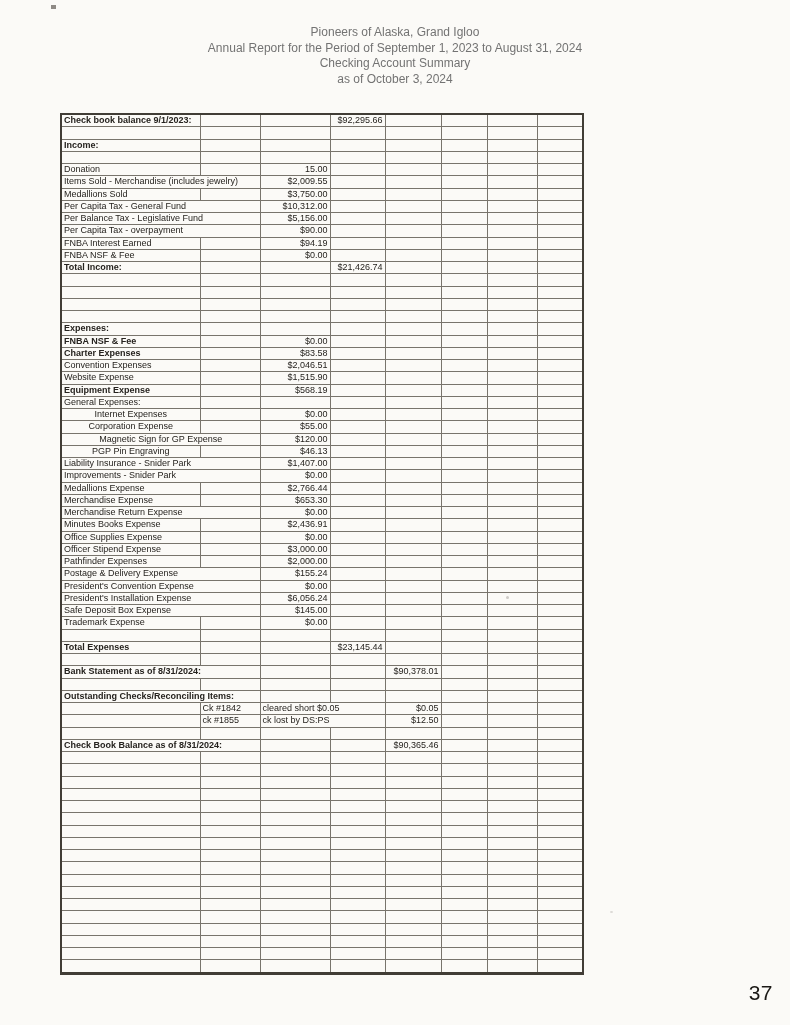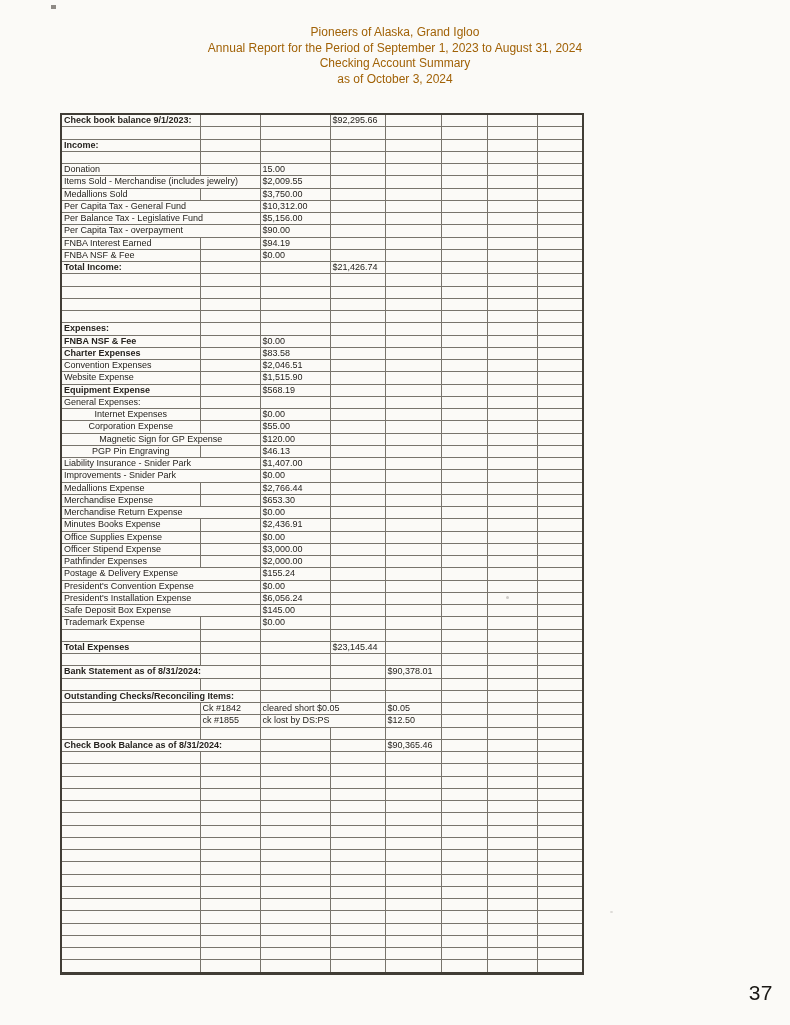--- a/index.html
+++ b/index.html
@@ -6,38 +6,38 @@
   body {
     width:790px; height:1025px; position:relative; overflow:hidden;
     background:#fbfaf7;
     font-family:"Liberation Sans","DejaVu Sans",sans-serif;
     color:#26231f;
   }
   .page { position:absolute; inset:0; }
 
   .doc-header {
     position:absolute; top:25px; left:0; width:790px;
-    text-align:center; font-size:12px; line-height:15.5px; color:#a16207;
+    text-align:center; font-size:12px; line-height:15.5px; color:#737373;
   }
 
   table.sheet {
     position:absolute; left:60px; top:113px;
     border-collapse:collapse; table-layout:fixed; width:524px;
     border:2px solid #413d36; border-bottom-width:3px;
   }
   table.sheet td {
     border:1px solid #78746c;
     height:11.25px; line-height:11.25px;
     padding:0 2px; font-size:9px; vertical-align:middle;
     white-space:nowrap;
   }
   td.lbl   { text-align:left; overflow:visible; }
   td.b     { font-weight:bold; }
   td.ind   { padding-left:9px;text-align:center; }
-  td.amt   { padding-right:3px; overflow:hidden; }
+  td.amt   { text-align:right; padding-right:3px; overflow:hidden; }
   td.boxed { border:2px solid #38342d; }
   td.uline { border-bottom:2px solid #4a463f; }
   td.heavy4{ border-top:2px solid #4a463f; border-bottom:2px solid #4a463f; }
 
   .page-number {
     position:absolute; top:981px; right:17px;
     font-size:21px; line-height:24px; letter-spacing:0.5px; color:#1b1916;
   }
 
   .artifact { position:absolute; background:#7a7671; }

